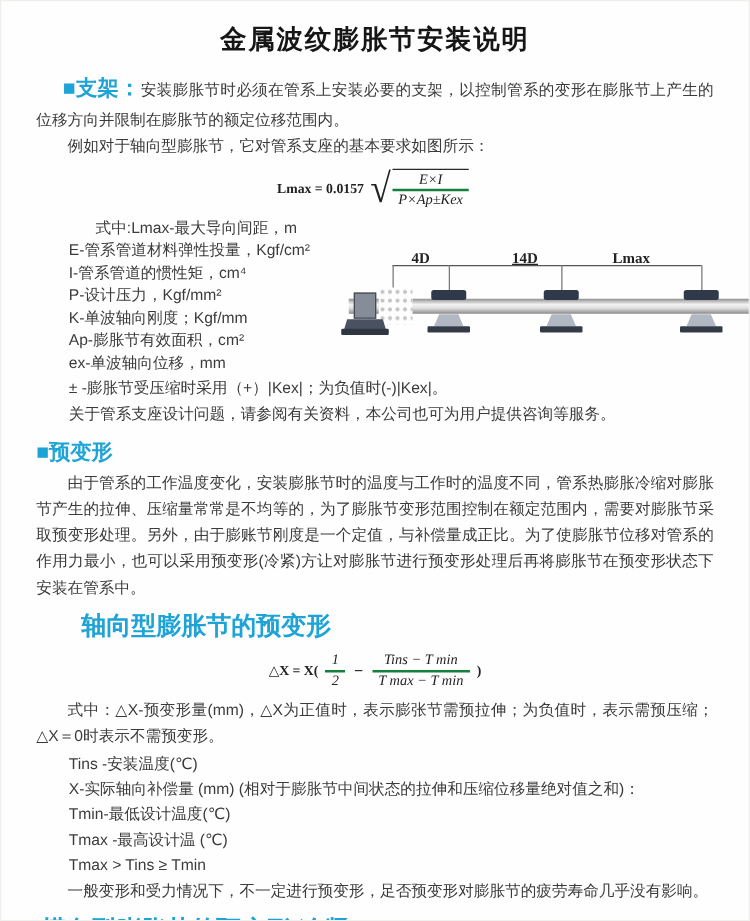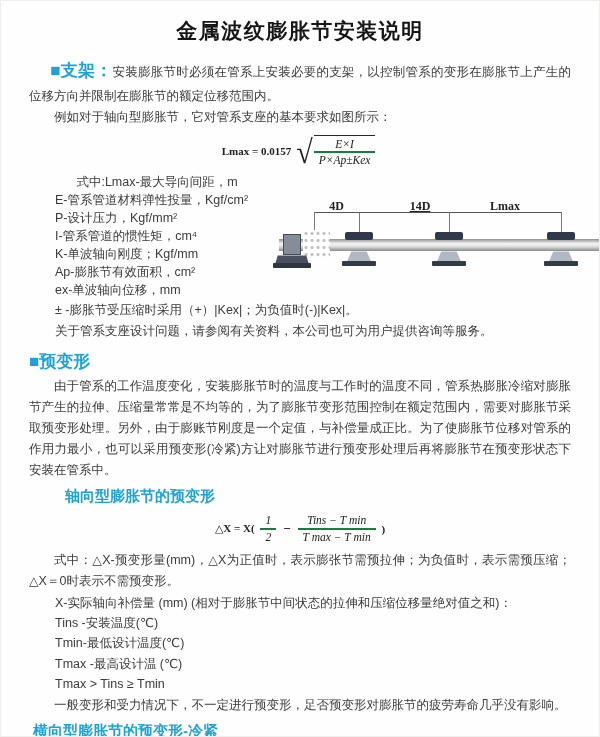--- a/index.html
+++ b/index.html
@@ -13,21 +13,21 @@
     color:var(--ink);
   }
   .doc-title {
     text-align:center; font-size:21px; font-weight:bold; color:#161616;
     letter-spacing:1.5px; margin:4px 0 12px 0;
   }
   .para { font-size:12.5px; line-height:1.68; text-align:justify; margin:0; color:var(--ink); }
   .ind2 { text-indent:2em; }
   .sec-inline { color:var(--blue); font-size:17px; font-weight:bold; }
   .sec-head { color:var(--blue); font-size:17px; font-weight:bold; margin:10px 0 3px 0; }
-  .sub-head { color:var(--blue); font-size:15px; font-weight:bold; margin:6px 0 2px 0; }
+  .sub-head { color:var(--blue); font-size:20px; font-weight:bold; margin:6px 0 2px 0; }
   .sub-head.axial { margin-left:36px; }
   .sub-head.lateral { margin-left:4px; }
 
   
   .formula {
     display:flex; justify-content:center; align-items:center;
     font-family:"Liberation Serif","DejaVu Serif",serif; color:#222;
     margin:7px 0 5px 0; min-height:30px;
   }
   .f-bold { font-weight:bold; font-size:11px; white-space:pre; }
@@ -88,22 +88,22 @@
     <span class="frac sqrt-frac">
       <span class="num">E×I</span>
       <span class="den">P×Ap±Kex</span>
     </span>
   </div>
 
   <div class="defs-row">
     <div class="defs">
       <div class="def-line def-first">式中:Lmax-最大导向间距，m</div>
       <div class="def-line">E-管系管道材料弹性投量，Kgf/cm²</div>
+      <div class="def-line">I-管系管道的惯性矩，cm⁴</div>
       <div class="def-line">P-设计压力，Kgf/mm²</div>
-      <div class="def-line">I-管系管道的惯性矩，cm⁴</div>
       <div class="def-line">K-单波轴向刚度；Kgf/mm</div>
       <div class="def-line">Ap-膨胀节有效面积，cm²</div>
       <div class="def-line">ex-单波轴向位移，mm</div>
     </div>
 
     <div class="diagram">
       <div class="dim-label dl-4d">4D</div>
       <div class="dim-label dl-14d">14D</div>
       <div class="dim-label dl-lmax">Lmax</div>
       <div class="dim-line"></div>
@@ -151,22 +151,22 @@
     <span class="f-op">−</span>
     <span class="frac">
       <span class="num">Tins − T min</span>
       <span class="den">T max − T min</span>
     </span>
     <span class="f-bold"> )</span>
   </div>
 
   <p class="para ind2">式中：△X-预变形量(mm)，△X为正值时，表示膨张节需预拉伸；为负值时，表示需预压缩；△X＝0时表示不需预变形。</p>
 
+  <div class="note-line">Tins -安装温度(℃)</div>
   <div class="note-line">X-实际轴向补偿量 (mm) (相对于膨胀节中间状态的拉伸和压缩位移量绝对值之和)：</div>
-  <div class="note-line">Tins -安装温度(℃)</div>
   <div class="note-line">Tmin-最低设计温度(℃)</div>
   <div class="note-line">Tmax -最高设计温 (℃)</div>
   <div class="note-line">Tmax &gt; Tins ≥ Tmin</div>
   <p class="para ind2" style="margin-top:2px">一般变形和受力情况下，不一定进行预变形，足否预变形对膨胀节的疲劳寿命几乎没有影响。</p>
 
   <div class="sub-head lateral">横向型膨胀节的预变形-冷紧</div>
 
 </div>
 
 </body></html>

